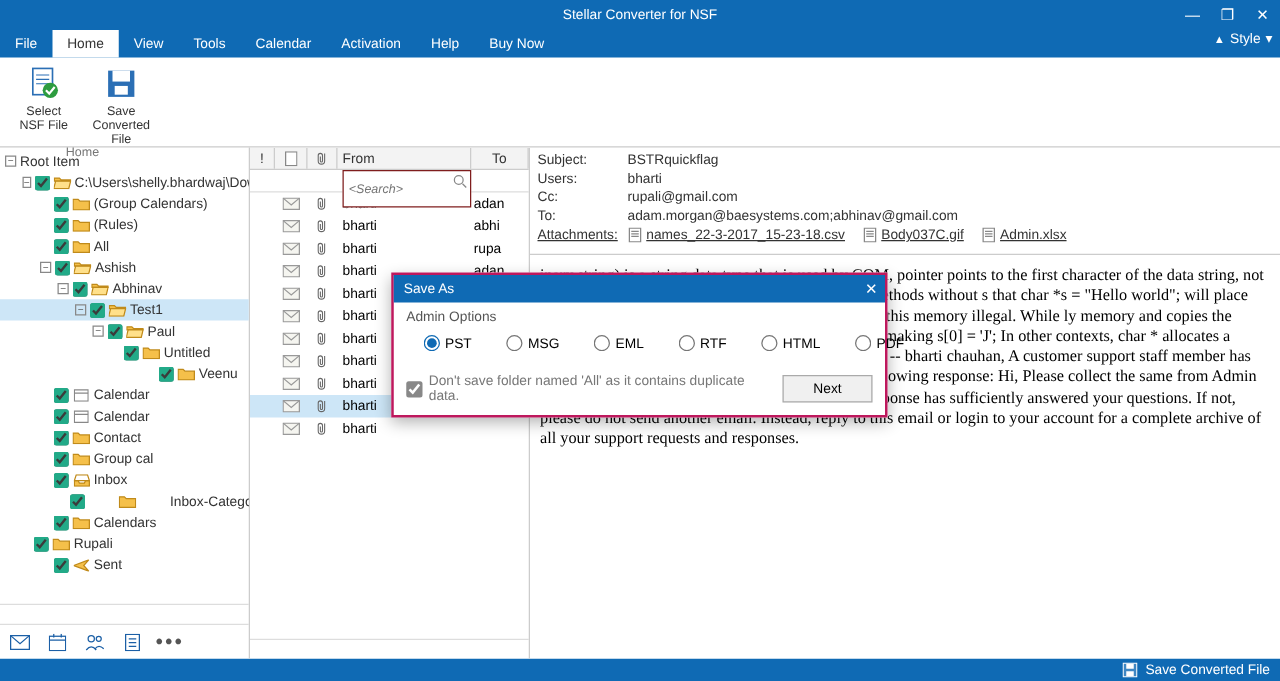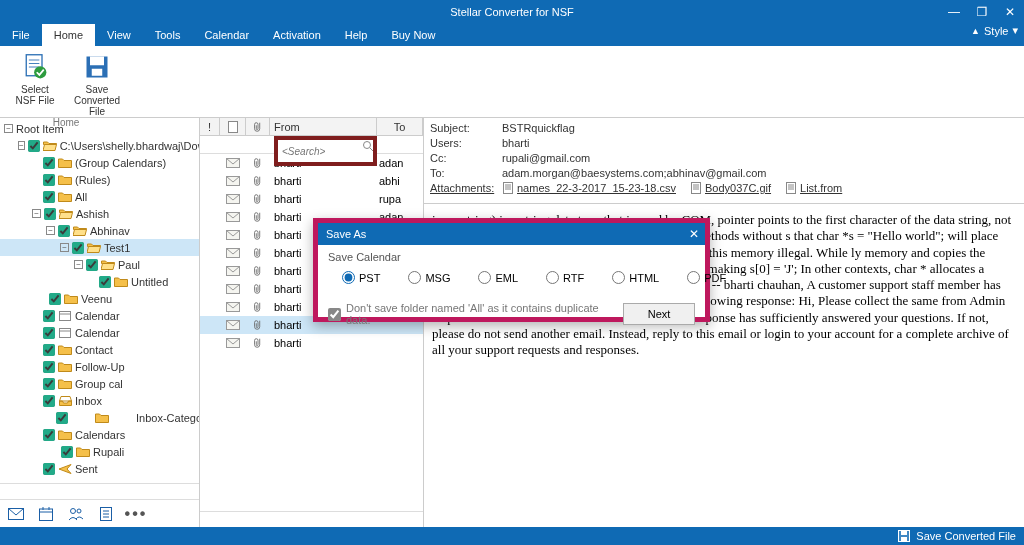--- a/index.html
+++ b/index.html
@@ -50,21 +50,21 @@
 .list-header { height: 18px; background: #f3f3f3; border-bottom: 1px solid #ccc; display: flex; font-size: 11px; color: #333; }
 .list-header .col { border-right: 1px solid #ccc; display: flex; align-items: center; justify-content: center; }
 .col-flag { width: 20px; }
 .col-doc { width: 26px; }
 .col-clip { width: 24px; }
 .col-from { flex: 1; padding-left: 4px; justify-content: flex-start !important; }
 .col-to { width: 46px; text-align: right; }
 .search-row { height: 18px; display: flex; border-bottom: 1px solid #ddd; }
 .search-row .sp { border-right: 1px solid transparent; }
 .search-row .col-from { position: relative; }
-.search-row input { width: 100%; height: 30px; border: 4px solid #7f1d1d; font-size: 10px; padding: 0 18px 0 4px; color: #888; font-style: italic; }
+.search-row input { width: 100%; height: 30px; border: 1px solid #7f1d1d; font-size: 10px; padding: 0 18px 0 4px; color: #888; font-style: italic; }
 .search-row .search-icon { position: absolute; right: 3px; top: 2px; width: 12px; height: 12px; color: #888; }
 .list-body { flex: 1; overflow: auto; font-size: 11px; }
 .list-row { height: 18px; display: flex; align-items: center; border-bottom: 0; }
 .list-row .col { display: flex; align-items: center; justify-content: center; height: 18px; }
 .list-row .env-icon svg { width: 14px; height: 10px; }
 .list-row .clip-icon svg { width: 10px; height: 12px; }
 .list-row .col-from { justify-content: flex-start; padding-left: 4px; }
 .list-row .col-to { justify-content: flex-start; padding-left: 2px; overflow: hidden; }
 .list-row.selected { background: #cde6f7; }
 .list-hscroll { height: 16px; overflow-x: scroll; border-top: 1px solid #ddd; }
@@ -81,21 +81,21 @@
 .preview-header .attach-item .file-icon { width: 12px; height: 12px; }
 .preview-header .attach-row .lbl { text-decoration: underline; }
 .preview-divider { height: 1px; background: #ccc; margin: 2px 0; }
 .preview-body { flex: 1; padding: 6px 8px; font-family: "Times New Roman", serif; font-size: 13px; line-height: 1.25; color: #000; overflow: auto; }
 
 
 .statusbar { height: 18px; background: #0f6ab4; color: #fff; display: flex; align-items: center; justify-content: flex-end; font-size: 11px; padding: 0 8px; gap: 6px; }
 .statusbar .disk-icon { width: 12px; height: 12px; }
 
 
-.modal-overlay { position: absolute; left: 313px; top: 218px; width: 397px; height: 104px; background: #fff; border: 5px solid #be185d; box-shadow: 0 4px 12px rgba(0,0,0,0.3); z-index: 100; font-size: 11px; }
+.modal-overlay { position: absolute; left: 313px; top: 218px; width: 397px; height: 116px; background: #fff; border: 2px solid #be185d; box-shadow: 0 4px 12px rgba(0,0,0,0.3); z-index: 100; font-size: 11px; }
 .modal-title { height: 22px; background: #0f6ab4; color: #fff; display: flex; align-items: center; padding: 0 8px; position: relative; }
 .modal-title .close { position: absolute; right: 6px; cursor: pointer; font-size: 12px; }
 .modal-body { padding: 6px 10px; }
 .modal-body .group-label { color: #555; margin-bottom: 8px; }
 .radio-row { display: flex; gap: 28px; padding-left: 14px; margin-bottom: 12px; }
 .radio-row label { display: flex; align-items: center; gap: 4px; cursor: pointer; }
 .radio-row input { accent-color: #0f6ab4; }
 .modal-footer { display: flex; align-items: center; padding: 0 10px 6px; gap: 6px; }
 .modal-footer .chk { display: flex; align-items: center; gap: 5px; color: #777; flex: 1; }
 .modal-footer .chk input { accent-color: #888; }
@@ -262,21 +262,21 @@
         <div class="tree-node" style="padding-left: 88px;">
           <span class="spacer"></span>
           <input type="checkbox" checked="" style="">
           <span class="folder-icon">
             <svg width="14" height="11" viewBox="0 0 14 11">
               <path d="M0.5 2 h4 l1.5 1.5 h7.5 v7 h-13 z" fill="#f5c04a" stroke="#c08a1a"></path>
             </svg>
           </span>
           <span class="label">Untitled</span>
         </div>
-        <div class="tree-node" style="padding-left: 38px;">
+        <div class="tree-node" style="padding-left: 116px;">
           <span class="spacer"></span>
           <input type="checkbox" checked="" style="">
           <span class="folder-icon">
             <svg width="14" height="11" viewBox="0 0 14 11">
               <path d="M0.5 2 h4 l1.5 1.5 h7.5 v7 h-13 z" fill="#f5c04a" stroke="#c08a1a"></path>
             </svg>
           </span>
           <span class="label">Veenu</span>
         </div>
         <div class="tree-node" style="padding-left: 32px;">
@@ -312,30 +312,20 @@
           <span class="label">Contact</span>
         </div>
         <div class="tree-node" style="padding-left: 32px;">
           <span class="spacer"></span>
           <input type="checkbox" checked="" style="">
           <span class="folder-icon">
             <svg width="14" height="11" viewBox="0 0 14 11">
               <path d="M0.5 2 h4 l1.5 1.5 h7.5 v7 h-13 z" fill="#f5c04a" stroke="#c08a1a"></path>
             </svg>
           </span>
-          <span class="label">Follow-Up</span>
-        </div>
-        <div class="tree-node" style="padding-left: 32px;">
-          <span class="spacer"></span>
-          <input type="checkbox" checked="" style="">
-          <span class="folder-icon">
-            <svg width="14" height="11" viewBox="0 0 14 11">
-              <path d="M0.5 2 h4 l1.5 1.5 h7.5 v7 h-13 z" fill="#f5c04a" stroke="#c08a1a"></path>
-            </svg>
-          </span>
           <span class="label">Group cal</span>
         </div>
         <div class="tree-node" style="padding-left: 32px;">
           <span class="spacer"></span>
           <input type="checkbox" checked="" style="">
           <span class="folder-icon">
             <svg width="13" height="10" viewBox="0 0 13 10">
               <path d="M0.5 5 h3 l1 2 h4 l1 -2 h3 v4.5 h-12 z" fill="#f5c04a" stroke="#c08a1a"></path>
               <path d="M2 0.5 h9 l1.5 4.5 h-12 z" fill="none" stroke="#c08a1a"></path>
             </svg>
@@ -355,21 +345,21 @@
         <div class="tree-node" style="padding-left: 32px;">
           <span class="spacer"></span>
           <input type="checkbox" checked="" style="">
           <span class="folder-icon">
             <svg width="14" height="11" viewBox="0 0 14 11">
               <path d="M0.5 2 h4 l1.5 1.5 h7.5 v7 h-13 z" fill="#f5c04a" stroke="#c08a1a"></path>
             </svg>
           </span>
           <span class="label">Calendars</span>
         </div>
-        <div class="tree-node" style="padding-left: 50px;">
+        <div class="tree-node" style="padding-left: 16px;">
           <span class="spacer"></span>
           <input type="checkbox" checked="" style="">
           <span class="folder-icon">
             <svg width="14" height="11" viewBox="0 0 14 11">
               <path d="M0.5 2 h4 l1.5 1.5 h7.5 v7 h-13 z" fill="#f5c04a" stroke="#c08a1a"></path>
             </svg>
           </span>
           <span class="label">Rupali</span>
         </div>
         <div class="tree-node" style="padding-left: 32px;">
@@ -672,21 +662,21 @@
                 </svg></span>
               <span>Body037C.gif</span>
             </span>
             <span class="attach-item">
               <span class="file-icon"><svg width="12" height="12" viewBox="0 0 12 12">
                   <rect x="1.5" y="0.5" width="9" height="11" fill="#fff" stroke="#888"></rect>
                   <line x1="3" y1="3" x2="9" y2="3" stroke="#888"></line>
                   <line x1="3" y1="5" x2="9" y2="5" stroke="#888"></line>
                   <line x1="3" y1="7" x2="9" y2="7" stroke="#888"></line>
                 </svg></span>
-              <span>List.from</span>
+              <span>Admin.xlsx</span>
             </span>
           </span>
         </div>
     </div>
     <div class="preview-divider"></div>
     <div class="preview-body">inary string) is a string data type that is used by COM, pointer points to the first character of the data string, not to the tion functions, so they can be returned from methods without s that char *s = "Hello world"; will place "Hello world" in the makes any writing operation on this memory illegal. While ly memory and copies the string to newly allocated memory on the stack. Thus making s[0] = 'J'; In other contexts, char * allocates a pointer, while char [] allocates an array. -- do not edit -- bharti chauhan, A customer support staff member has replied to your support request, #634189 with the following response: Hi, Please collect the same from Admin Dept. Between 3:00 Pm to 4:00 Pm We hope this response has sufficiently answered your questions. If not, please do not send another email. Instead, reply to this email or login to your account for a complete archive of all your support requests and responses.</div>
   </div>
 
 </div>
 
@@ -698,21 +688,21 @@
       </svg></span>
   <span>Save Converted File</span>
 </div>
 
 <div class="modal-overlay">
   <div class="modal-title">
     <span>Save As</span>
     <span class="close">✕</span>
   </div>
   <div class="modal-body">
-    <div class="group-label">Save Calendar</div>
+    <div class="group-label">Admin Options</div>
     <div class="radio-row" id="radio-row">
         <label>
           <input type="radio" name="fmt" checked="" style="">
           <span>PST</span>
         </label>
         <label>
           <input type="radio" name="fmt" style="">
           <span>MSG</span>
         </label>
         <label>

